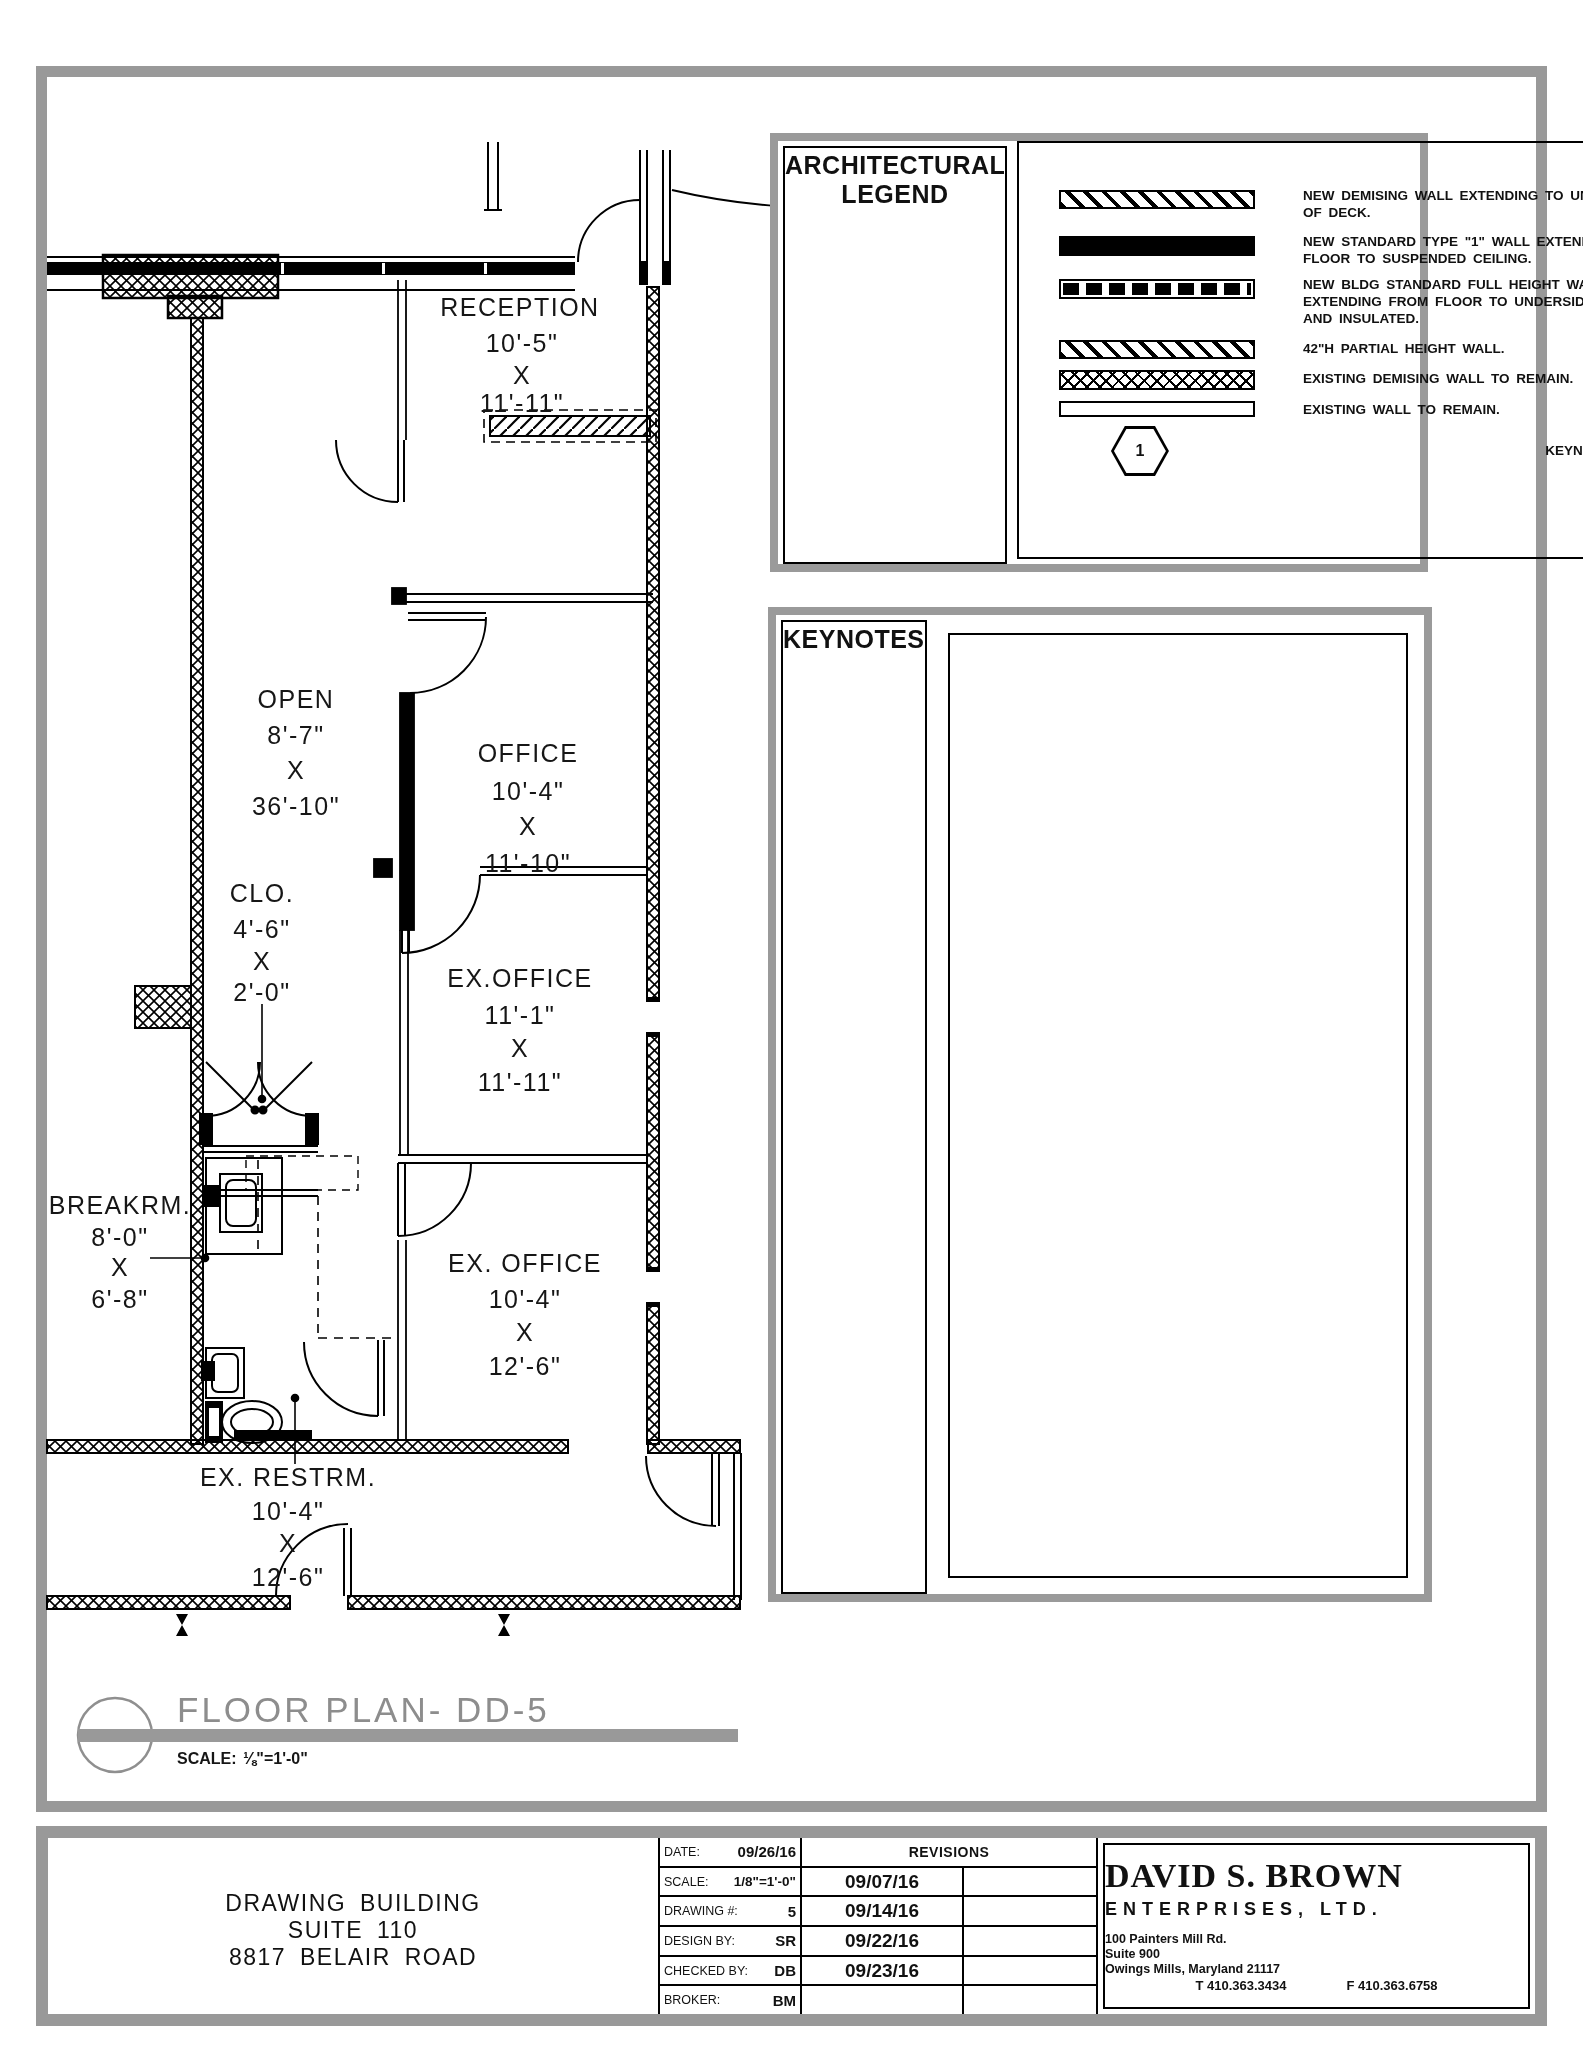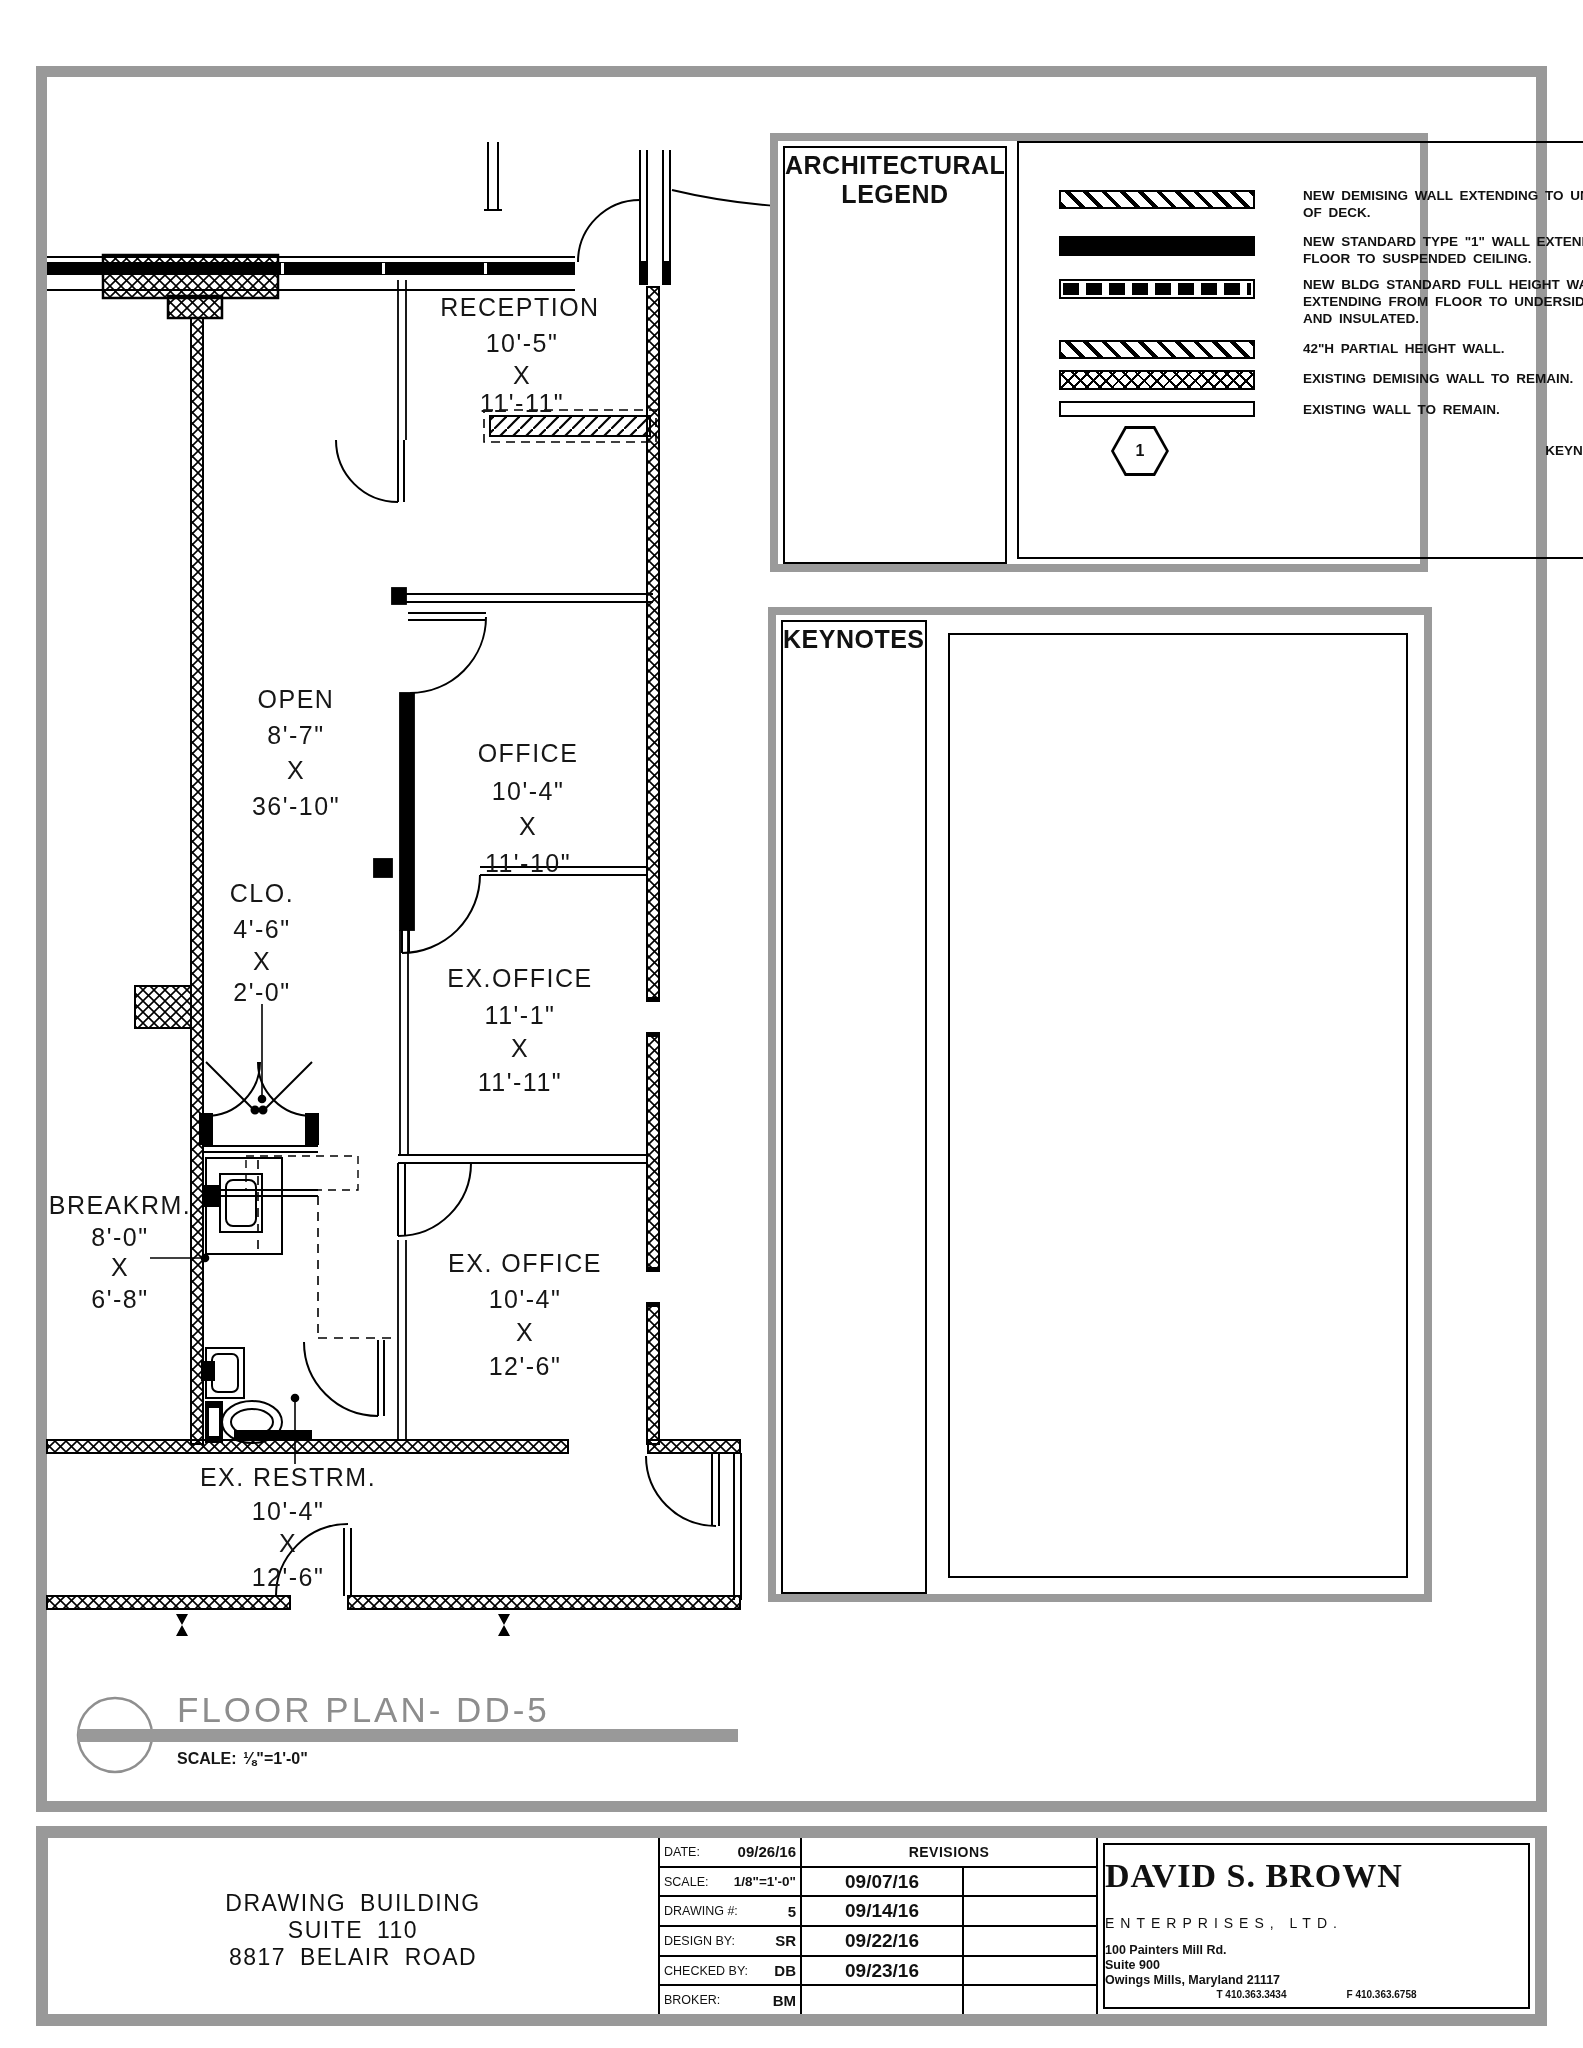--- a/index.html
+++ b/index.html
@@ -40,23 +40,23 @@
   .tb-row{display:flex;border-bottom:2px solid #000;flex:1;align-items:center;}
   .tb-row:last-child{border-bottom:none;}
   .tb-cell-label{width:142px;flex:0 0 142px;border-right:2px solid #000;align-self:stretch;display:flex;align-items:center;padding:0 4px;box-sizing:border-box;justify-content:space-between;}
   .tb-cell-label .lbl{font-size:12.5px;white-space:nowrap;}
   .tb-cell-label .val{font-size:15px;font-weight:bold;white-space:nowrap;}
   .tb-rev-date{width:160px;flex:0 0 160px;text-align:right;font-size:19px;font-weight:bold;align-self:stretch;display:flex;align-items:center;justify-content:center;border-right:2px solid #000;}
   .tb-rev-empty{flex:1;}
   .tb-rev-header{flex:1;text-align:center;font-size:14px;font-weight:bold;letter-spacing:.5px;}
   .tb-firm{flex:1;margin:5px;border:2px solid #000;text-align:left;box-sizing:border-box;}
   .firm-name{font-family:"Liberation Serif","DejaVu Serif",serif;font-size:34px;font-weight:bold;letter-spacing:1px;margin-top:12px;}
-  .firm-sub{font-size:14px;font-weight:normal;letter-spacing:6px;margin-top:20px;}
+  .firm-sub{font-size:18px;font-weight:bold;letter-spacing:6px;margin-top:4px;}
   .firm-addr{font-size:12.5px;font-weight:bold;line-height:15px;margin-top:12px;}
-  .firm-phone{display:flex;justify-content:center;gap:60px;font-size:10px;font-weight:bold;margin-top:1px;}
+  .firm-phone{display:flex;justify-content:center;gap:60px;font-size:13px;font-weight:bold;margin-top:1px;}
   
   svg text{font-family:"Liberation Sans","DejaVu Sans",sans-serif;font-size:25px;fill:#161616;letter-spacing:1.5px;text-anchor:middle;}
   svg text.plan-title-text{font-size:35px;fill:#8d8d8d;letter-spacing:3px;text-anchor:start;}
   svg text.scale-text{font-size:16px;font-weight:bold;letter-spacing:0;text-anchor:start;}
 </style>
 </head>
 <body>
 
 <div class="sheet-frame"></div>
 

